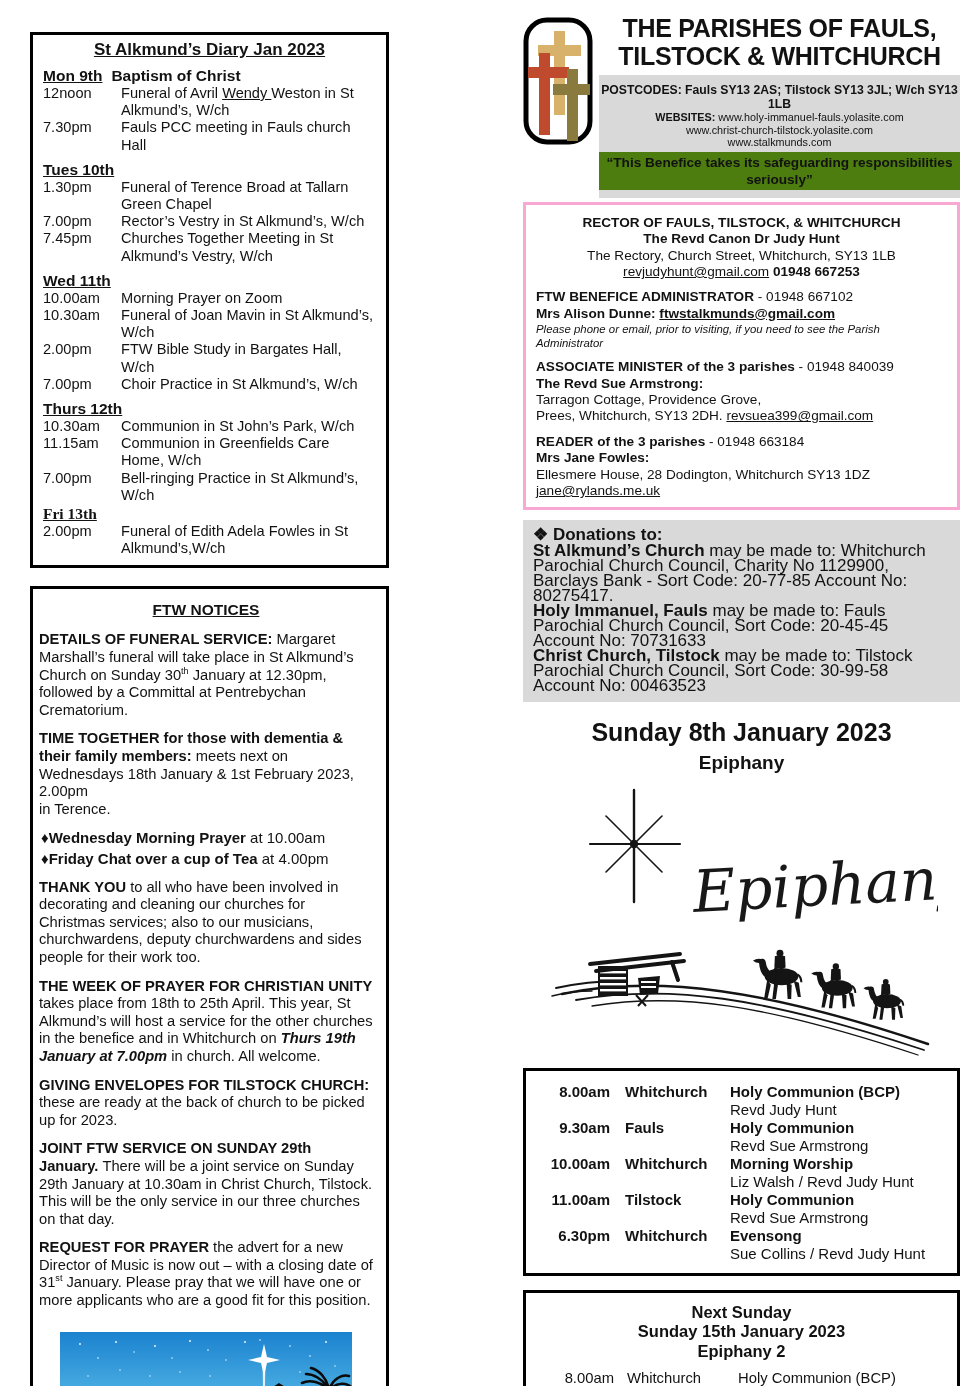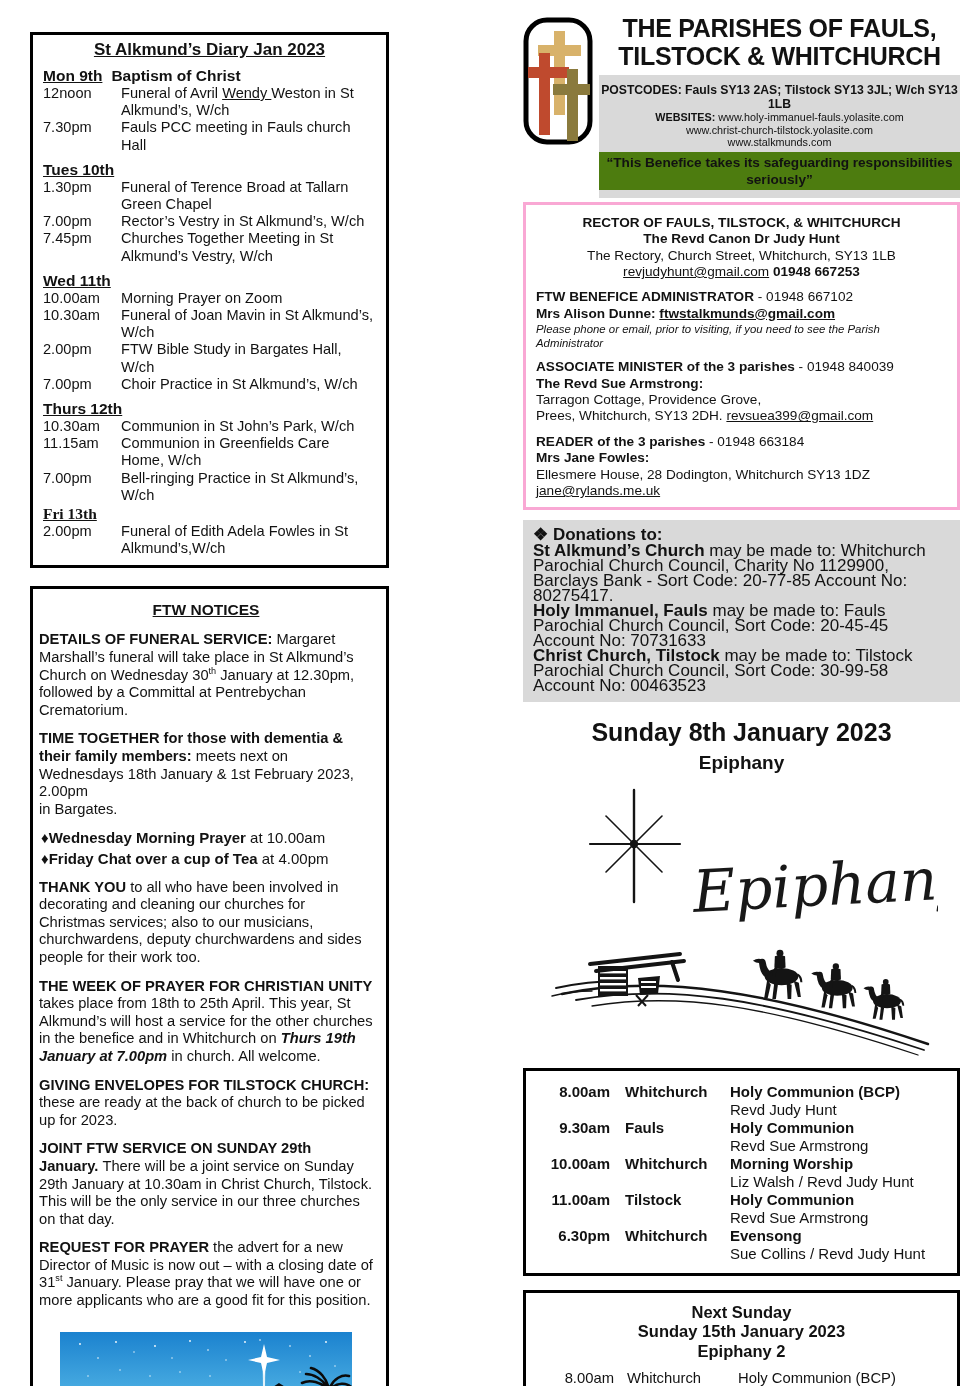--- a/index.html
+++ b/index.html
@@ -168,22 +168,22 @@
       </div>
       <div class="ev">
           <span class="t">2.00pm</span>
           <span class="d"><span>Funeral of Edith Adela Fowles in St Alkmund’s,W/ch</span></span>
         </div>
     </div>
   </section>
 
   <section class="box notices">
     <h2>FTW NOTICES</h2>
-    <p><span class="b">DETAILS OF FUNERAL SERVICE: </span><span>Margaret Marshall’s funeral will take place in St Alkmund’s Church on Wednesday 30</span><sup>th</sup><span> January at 12.30pm, followed by a Committal at Pentrebychan Crematorium.</span></p>
-    <p><span class="b">TIME TOGETHER for those with dementia &amp; their family members: </span><span>meets next on Wednesdays 18th January &amp; 1st February 2023, 2.00pm</span><br><span>in Bargates.</span></p>
+    <p><span class="b">DETAILS OF FUNERAL SERVICE: </span><span>Margaret Marshall’s funeral will take place in St Alkmund’s Church on Sunday 30</span><sup>th</sup><span> January at 12.30pm, followed by a Committal at Pentrebychan Crematorium.</span></p>
+    <p><span class="b">TIME TOGETHER for those with dementia &amp; their family members: </span><span>meets next on Wednesdays 18th January &amp; 1st February 2023, 2.00pm</span><br><span>in Terence.</span></p>
     <p class="bullet"><span class="b">♦</span><span class="b">Wednesday Morning Prayer</span><span> at 10.00am</span></p>
     <p class="bullet" style="margin-bottom:11px;"><span class="b">♦</span><span class="b">Friday Chat over a cup of Tea</span><span> at 4.00pm</span></p>
     <p><span class="b">THANK YOU </span><span>to all who have been involved in decorating and cleaning our churches for Christmas services; also to our musicians, churchwardens, deputy churchwardens and sides people for their work too.</span></p>
     <p><span class="b">THE WEEK OF PRAYER FOR CHRISTIAN UNITY </span><span>takes place from 18th to 25th April. This year, St Alkmund’s will host a service for the other churches in the benefice and in Whitchurch on </span><span class="b i">Thurs 19th January at 7.00pm</span><span> in church. All welcome.</span></p>
     <p><span class="b">GIVING ENVELOPES FOR TILSTOCK CHURCH: </span><span>these are ready at the back of church to be picked up for 2023.</span></p>
     <p><span class="b">JOINT FTW SERVICE ON SUNDAY 29th January. </span><span>There will be a joint service on Sunday 29th January at 10.30am in Christ Church, Tilstock. This will be the only service in our three churches on that day.</span></p>
     <p><span class="b">REQUEST FOR PRAYER </span><span>the advert for a new Director of Music is now out – with a closing date of 31</span><sup>st</sup><span> January. Please pray that we will have one or more applicants who are a good fit for this position.</span></p>
 
     <div class="nativity-wrap">
       <svg width="292" height="130" viewBox="0 0 292 130" xmlns="http://www.w3.org/2000/svg">

